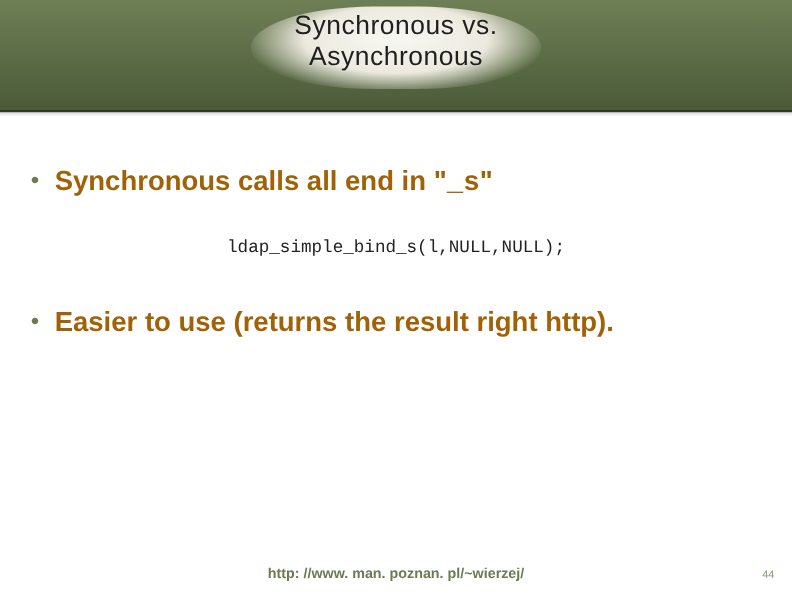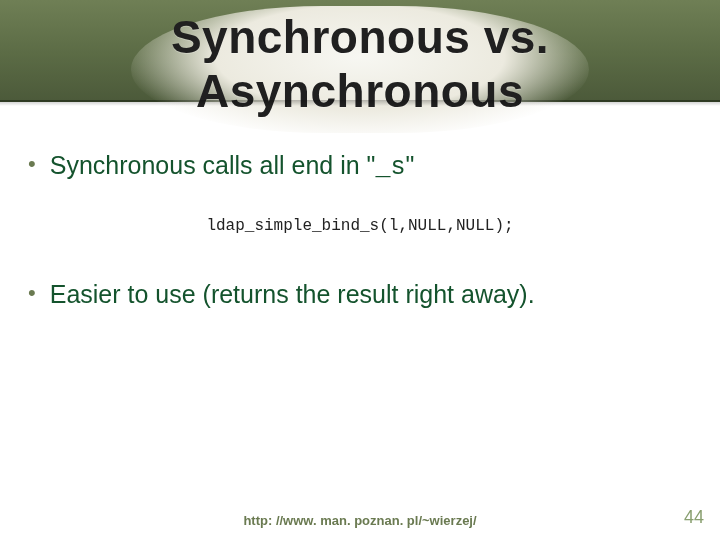--- a/index.html
+++ b/index.html
@@ -1,27 +1,27 @@
 <!DOCTYPE html>
 <html><head>
 <meta charset="utf-8">
 <style>
   html,body{margin:0;padding:0;width:720px;height:540px;font-family:Arial,Helvetica,sans-serif;background:#fff;overflow:hidden}
   .slide{position:relative;width:720px;height:540px}
   .header{position:relative;height:100px;background:linear-gradient(to bottom,#6f7f55 0%,#5b6b45 55%,#4c5a3a 100%);text-align:center;border-bottom:2px solid #3b4a2c}
   .header::after{content:"";position:absolute;left:0;right:0;bottom:-6px;height:6px;background:linear-gradient(to bottom,rgba(0,0,0,.25),rgba(0,0,0,0))}
-  .title{display:inline-block;margin-top:6px;font-size:46px;font-weight:700;line-height:1.18;padding:4px 40px 14px;color:#202020;letter-spacing:.5px;text-shadow:0 1px 0 rgba(255,255,255,.25);background:radial-gradient(ellipse 70% 90% at 50% 40%,#f7f7f2 0%,#eceadf 45%,rgba(236,234,223,0) 75%);border-radius:50%/60%}
+  .title{display:inline-block;margin-top:6px;font-size:24px;font-weight:400;line-height:1.18;padding:4px 40px 14px;color:#202020;letter-spacing:.5px;text-shadow:0 1px 0 rgba(255,255,255,.25);background:radial-gradient(ellipse 70% 90% at 50% 40%,#f7f7f2 0%,#eceadf 45%,rgba(236,234,223,0) 75%);border-radius:50%/60%}
   .body{padding:30px 28px 0 28px}
   .bullet{display:flex;align-items:flex-start;margin:18px 0 30px}
   .dot{color:#6a7a51;font-size:22px;line-height:28px;margin-right:14px}
-  .btext{font-size:25px;font-weight:400;color:#14532d;line-height:1.25}
+  .btext{font-size:25px;font-weight:700;color:#a16207;line-height:1.25}
   .mono{font-family:"Courier New",Courier,monospace}
   .code{text-align:center;font-family:"Courier New",Courier,monospace;font-size:16px;color:#222;margin:34px 0 44px}
   .footer{position:absolute;left:0;right:0;bottom:12px;text-align:center;font-size:13px;font-weight:700;color:#6a7a51}
-  .pagenum{position:absolute;right:16px;bottom:12px;font-size:18px;color:#8aa071}
+  .pagenum{position:absolute;right:16px;bottom:12px;font-size:10px;color:#8aa071}
 </style>
 </head>
 <body>
 
 <div class="slide">
 
   <div class="header">
     <div class="title">
       <span>Synchronous vs.</span><br>
       <span>Asynchronous</span>
@@ -34,21 +34,21 @@
       <span class="dot">•</span>
       <span class="btext">
         <span>Synchronous calls all end in "</span><span class="mono">_s</span><span>"</span>
       </span>
     </div>
 
     <div class="code">ldap_simple_bind_s(l,NULL,NULL);</div>
 
     <div class="bullet">
       <span class="dot">•</span>
-      <span class="btext">Easier to use (returns the result right away).</span>
+      <span class="btext">Easier to use (returns the result right http).</span>
     </div>
 
   </div>
 
   <div class="footer">http: //www. man. poznan. pl/~wierzej/</div>
   <div class="pagenum">44</div>
 
 </div>
 
 </body></html>

